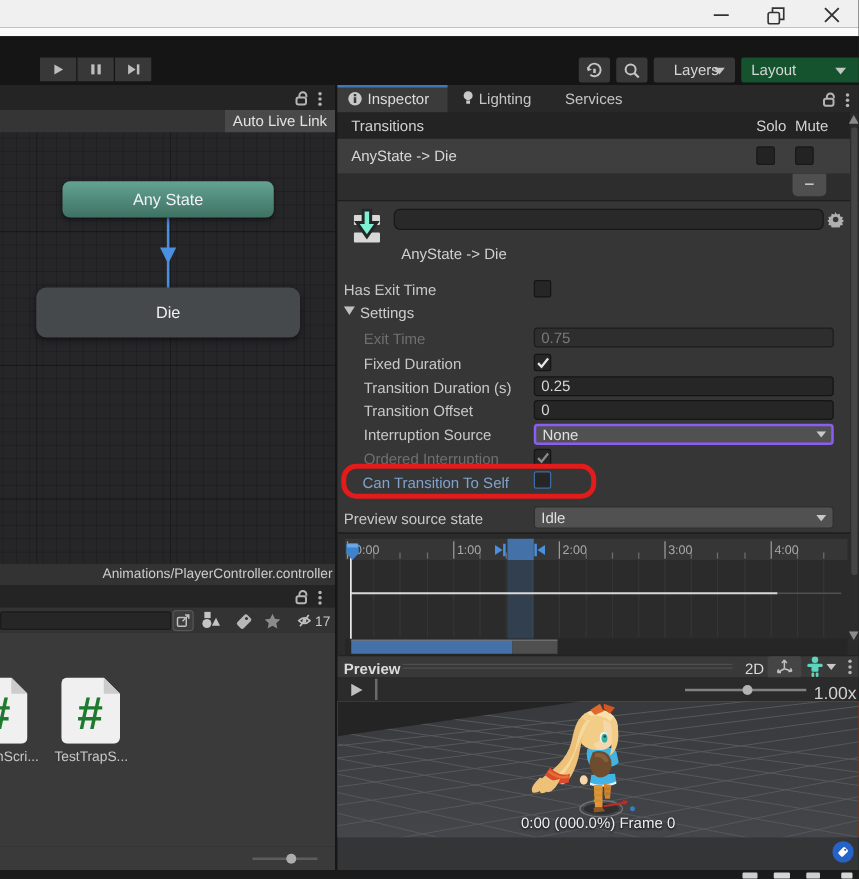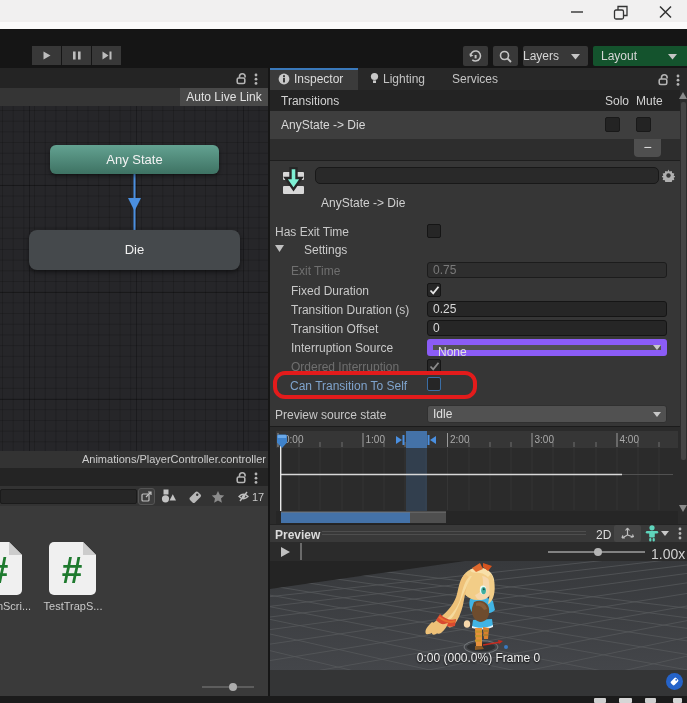--- a/index.html
+++ b/index.html
@@ -34,21 +34,21 @@
 
 <div class="abs" style="left:463px;top:46px;width:25px;height:20px;background:#383838;border-radius:2px;"></div>
 <div class="abs" style="left:493px;top:46px;width:25px;height:20px;background:#383838;border-radius:2px;"></div>
 <svg class="abs" style="left:463px;top:46px;" width="55" height="20" viewBox="0 0 55 20">
   <path d="M7.5 10 a5 5 0 1 1 1.8 3.8" fill="none" stroke="#c5c5c5" stroke-width="1.5"></path>
   <path d="M6.5 7.5 L7.3 11 L10.5 9.5 Z" fill="#c5c5c5"></path>
   <rect x="11.6" y="9" width="2" height="3.4" fill="#c5c5c5"></rect>
   <circle cx="41.5" cy="9.5" r="4" fill="none" stroke="#c5c5c5" stroke-width="1.6"></circle>
   <line x1="44.5" y1="12.5" x2="48" y2="16" stroke="#c5c5c5" stroke-width="1.8"></line>
 </svg>
-<div class="abs" style="left:523px;top:46px;width:65px;height:20px;background:#383838;border-radius:2px;color:#d6d6d6;font-size:12px;line-height:20px;padding-left:0;">Layers</div>
+<div class="abs" style="left:523px;top:46px;width:65px;height:20px;background:#383838;border-radius:2px;color:#d6d6d6;font-size:12px;line-height:20px;padding-left:16px;">Layers</div>
 <svg class="abs" style="left:571px;top:54px;" width="10" height="6">
     <path d="M0 0 L9 0 L4.5 5.5 Z" fill="#c5c5c5"></path>
   </svg>
 <div class="abs" style="left:593px;top:46px;width:100px;height:20px;background:#14532d;border-radius:2px;color:#d6d6d6;font-size:12px;line-height:20px;padding-left:8px;">Layout</div>
 <svg class="abs" style="left:668px;top:54px;" width="10" height="6">
     <path d="M0 0 L9 0 L4.5 5.5 Z" fill="#c5c5c5"></path>
   </svg>
 
 <div class="abs" style="left:0;top:68px;width:268px;height:20px;background:#242424;"></div>
 <svg class="abs" style="left:235px;top:72px;" width="26" height="13" viewBox="0 0 26 13">
@@ -190,39 +190,39 @@
   <path d="M6.5 0.5 l1 2 2.2 -0.6 0.4 2.2 2.2 0.4 -0.6 2.2 2 1 -2 1 0.6 2.2 -2.2 0.4 -0.4 2.2 -2.2 -0.6 -1 2 -1 -2 -2.2 0.6 -0.4 -2.2 -2.2 -0.4 0.6 -2.2 -2 -1 2 -1 -0.6 -2.2 2.2 -0.4 0.4 -2.2 2.2 0.6 Z" fill="#b0b0b0"></path>
   <circle cx="6.5" cy="6.5" r="2.2" fill="#363636"></circle>
 </svg>
 <div class="abs" style="left:321px;top:196px;color:#d0d0d0;font-size:12px;">AnyState -&gt; Die</div>
 
 <div class="abs" style="left:275px;top:225px;color:#c8c8c8;font-size:12px;">Has Exit Time</div>
 <div class="abs" style="left:427px;top:224px;width:14px;height:14px;background:#262626;border:1px solid #151515;border-radius:2px;"></div>
 <svg class="abs" style="left:275px;top:245px;" width="10" height="8">
     <path d="M0 0 L9 0 L4.5 7 Z" fill="#c0c0c0"></path>
   </svg>
-<div class="abs" style="left:288px;top:243px;color:#cccccc;font-size:12px;margin-left:16px;">Settings</div>
+<div class="abs" style="left:288px;top:243px;color:#cccccc;font-size:12px;">Settings</div>
 
 <div class="abs" style="left:291px;top:264px;color:#6f6f6f;font-size:12px;">Exit Time</div>
 <div class="abs" style="left:427px;top:262px;width:240px;height:16px;background:#2e2e2e;border:1px solid #1c1c1c;border-radius:3px;color:#7a7a7a;font-size:12px;line-height:14px;padding-left:5px;">0.75</div>
 
 <div class="abs" style="left:291px;top:284px;color:#c8c8c8;font-size:12px;">Fixed Duration</div>
 <div class="abs" style="left:427px;top:283px;width:14px;height:14px;background:#262626;border:1px solid #151515;border-radius:2px;"></div>
 <svg class="abs" style="left:429px;top:285px;" width="11" height="11" viewBox="0 0 11 11">
     <path d="M1.5 5.5 L4.2 8.4 L9.5 1.8" fill="none" stroke="#e6e6e6" stroke-width="1.8"></path>
   </svg>
 
 <div class="abs" style="left:291px;top:303px;color:#c8c8c8;font-size:12px;">Transition Duration (s)</div>
 <div class="abs" style="left:427px;top:301px;width:240px;height:16px;background:#262626;border:1px solid #151515;border-radius:3px;color:#d8d8d8;font-size:12px;line-height:14px;padding-left:5px;">0.25</div>
 
 <div class="abs" style="left:291px;top:322px;color:#c8c8c8;font-size:12px;">Transition Offset</div>
 <div class="abs" style="left:427px;top:320px;width:240px;height:16px;background:#262626;border:1px solid #151515;border-radius:3px;color:#d8d8d8;font-size:12px;line-height:14px;padding-left:5px;">0</div>
 
 <div class="abs" style="left:291px;top:341px;color:#c8c8c8;font-size:12px;">Interruption Source</div>
-<div class="abs" style="left:427px;top:339px;width:240px;height:17px;background:#515151;border:6px solid #8b5cf6;border-radius:3px;color:#e0e0e0;font-size:12px;line-height:15px;padding-left:5px;">None</div>
+<div class="abs" style="left:427px;top:339px;width:240px;height:17px;background:#515151;border:2px solid #8b5cf6;border-radius:3px;color:#e0e0e0;font-size:12px;line-height:15px;padding-left:5px;">None</div>
 <svg class="abs" style="left:653px;top:345px;" width="9" height="6">
     <path d="M0 0 L8 0 L4 5 Z" fill="#c8c8c8"></path>
   </svg>
 
 <div class="abs" style="left:291px;top:360px;color:#6f6f6f;font-size:12px;">Ordered Interruption</div>
 <div class="abs" style="left:427px;top:359px;width:14px;height:14px;background:#262626;border:1px solid #151515;border-radius:2px;"></div>
 <svg class="abs" style="left:429px;top:361px;" width="11" height="11" viewBox="0 0 11 11">
     <path d="M1.5 5.5 L4.2 8.4 L9.5 1.8" fill="none" stroke="#8a8a8a" stroke-width="1.8"></path>
   </svg>
 

